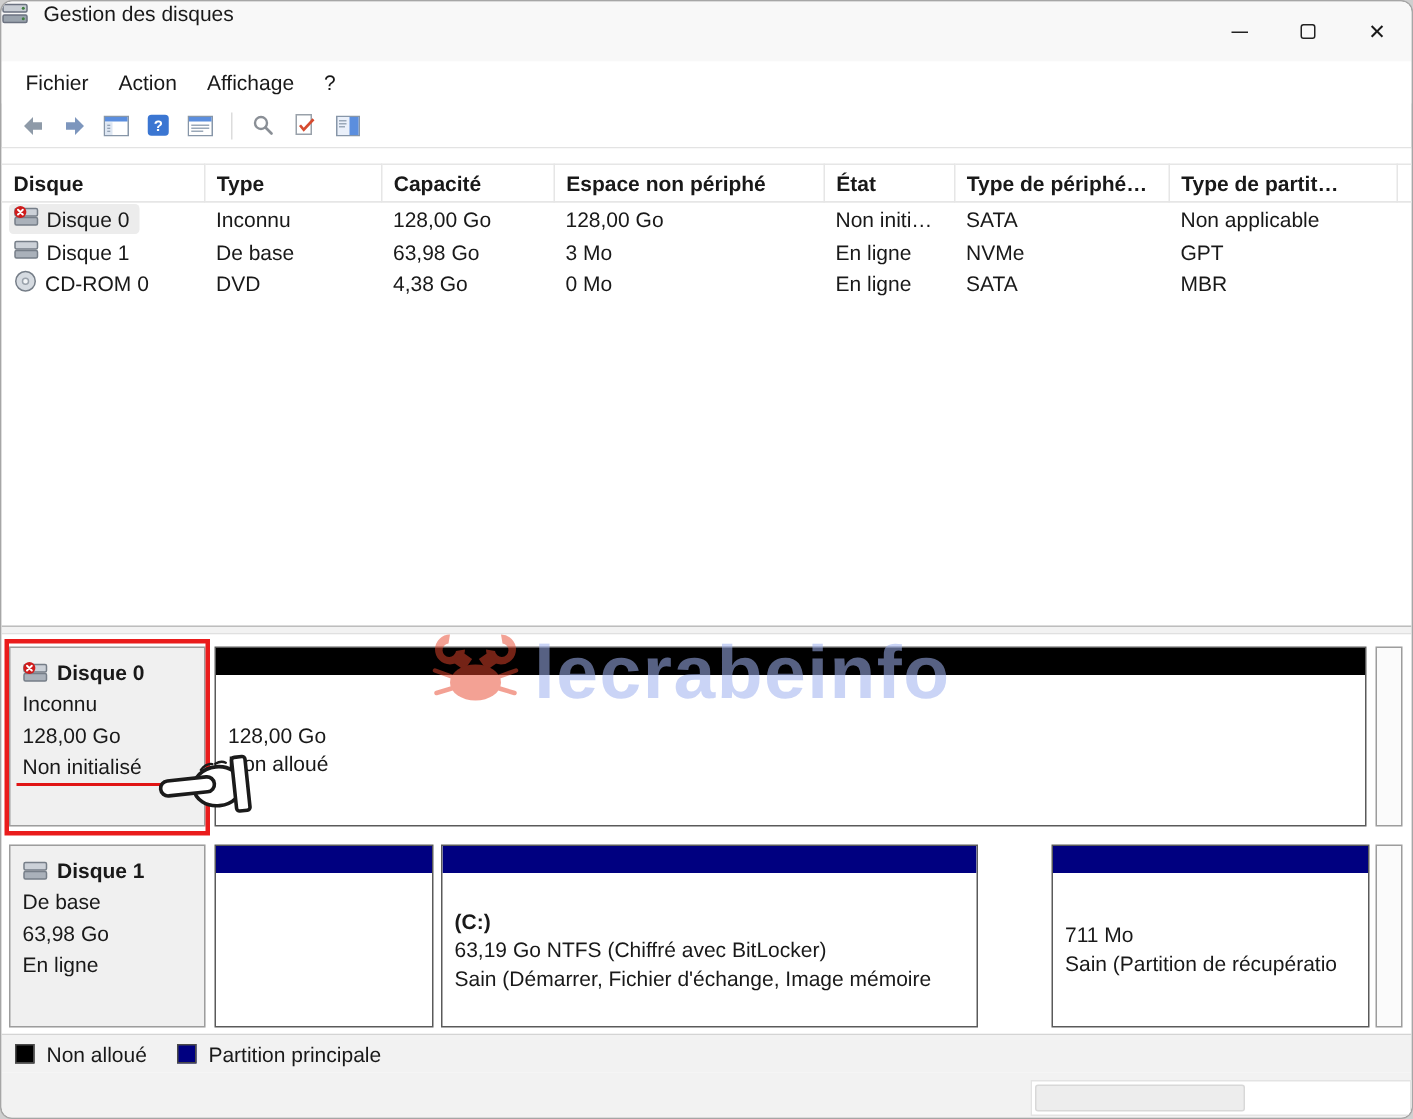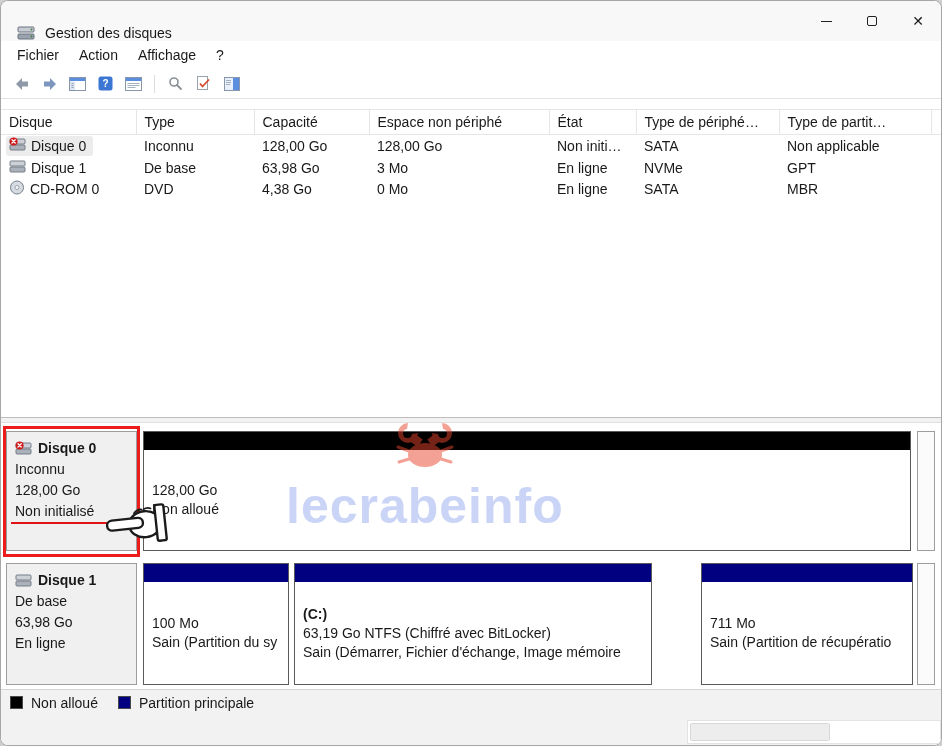--- a/index.html
+++ b/index.html
@@ -1,40 +1,40 @@
 <!DOCTYPE html>
 <html><head>
 <meta charset="utf-8">
 <style>
   * { box-sizing: border-box; margin: 0; padding: 0; }
   html, body { width: 942px; height: 746px; }
   body { background: #cfcfcf; font-family: "Liberation Sans", "DejaVu Sans", sans-serif; font-size: 14px; color: #191919; }
   .window { position: relative; width: 942px; height: 746px; background: #fff; border: 1px solid #a6a6a6; border-radius: 8px; overflow: hidden; }
 
   
-  .titlebar { height: 40px; display: flex; align-items: flex-end; padding-left: 16px; background: #f8f8f8; }
+  .titlebar { height: 40px; display: flex; align-items: flex-start; padding-left: 0; background: #f8f8f8; }
   .title { margin-left: 10px; }
   .win-controls { margin-left: auto; align-self: stretch; display: flex; }
   .win-btn { width: 46px; border: 0; background: transparent; display: flex; align-items: center; justify-content: center; font-size: 14px; color: #1a1a1a; font-family: inherit; }
   .min-glyph { width: 11px; height: 1px; background: #222; display: inline-block; }
   .max-glyph { width: 10px; height: 10px; border: 1px solid #222; border-radius: 2px; display: inline-block; }
 
   
   .menubar { height: 28px; display: flex; align-items: center; padding-left: 6px; background: #fff; }
   .menu-item { padding: 4px 10px; cursor: default; }
 
   
   .toolbar { height: 30px; display: flex; align-items: center; gap: 3px; padding-left: 8px; border-bottom: 1px solid #e3e3e3; }
   .tb { width: 25px; height: 24px; display: flex; align-items: center; justify-content: center; }
   .tb-sep { width: 1px; height: 18px; background: #dcdcdc; margin: 0 5px; }
 
   
   .list-view { height: 318px; padding-top: 10px; background: #fff; }
   table { border-collapse: collapse; table-layout: fixed; width: 942px; }
-  th { font-weight: 400; text-align: left; padding: 3px 6px 3px 8px; height: 25px; white-space: nowrap; overflow: hidden; border-top: 1px solid #e6e6e6; border-bottom: 1px solid #e6e6e6; border-right: 1px solid #e6e6e6; }
+  th { font-weight: 700; text-align: left; padding: 3px 6px 3px 8px; height: 25px; white-space: nowrap; overflow: hidden; border-top: 1px solid #e6e6e6; border-bottom: 1px solid #e6e6e6; border-right: 1px solid #e6e6e6; }
   th:last-child { border-right: none; }
   td { padding: 1px 6px 1px 8px; height: 21px; white-space: nowrap; overflow: hidden; }
   .cell-disk { display: inline-flex; align-items: center; gap: 5px; vertical-align: middle; }
   .row-hl .cell-disk { background: #ececec; border-radius: 3px; padding: 1px 7px 1px 3px; margin-left: -3px; }
 
   
   .splitter { height: 6px; background: #f2f2f2; border-top: 1px solid #bdbdbd; border-bottom: 1px solid #e0e0e0; }
 
   
   .graph-view { height: 266px; padding: 8px 6px 0 5px; background: #fff; position: relative; }
@@ -57,21 +57,21 @@
   .legend { height: 26px; background: #f2f2f2; border-top: 1px solid #d4d4d4; display: flex; align-items: center; gap: 20px; padding-left: 9px; }
   .legend-item { display: inline-flex; align-items: center; gap: 8px; }
   .swatch { width: 13px; height: 13px; border: 1px solid #4a4a4a; display: inline-block; }
 
   
   .statusbar { height: 30px; background: #f2f2f2; position: relative; }
   .hscroll-track { position: absolute; right: 0; bottom: 1px; width: 254px; height: 24px; background: #ffffff; border: 1px solid #e3e3e3; }
   .hscroll-thumb { position: absolute; left: 2px; top: 2px; width: 140px; height: 18px; background: #ededed; border: 1px solid #d8d8d8; border-radius: 2px; }
 
   
-  .watermark { position: absolute; left: 285px; top: 418px; display: flex; align-items: center; gap: 8px; pointer-events: none; z-index: 5; flex-direction: column; }
+  .watermark { position: absolute; left: 285px; top: 418px; display: flex; gap: 8px; pointer-events: none; z-index: 5; }
   .watermark-text { font-size: 50px; font-weight: bold; letter-spacing: 1px; color: rgba(158, 176, 238, 0.55); }
   .crab { opacity: 0.5; }
 
   
   .anno-box { position: absolute; left: 2px; top: 425px; width: 137px; height: 131px; border: 3px solid #ea1c1c; z-index: 6; pointer-events: none; }
   .anno-underline { position: absolute; left: 10px; top: 521px; width: 104px; height: 2px; background: #e01414; z-index: 7; pointer-events: none; }
   .anno-hand { position: absolute; left: 104px; top: 497px; z-index: 8; transform: rotate(-6deg); pointer-events: none; }
 </style>
 </head>
 <body>
@@ -277,24 +277,20 @@
           </svg>
           <span>Disque 1</span>
         </div>
         <div class="disk-line">De base</div>
         <div class="disk-line">63,98 Go</div>
         <div class="disk-line">En ligne</div>
       </div>
       <div class="partitions" id="disk1-partitions">
           <div class="partition" style="flex: 0 0 146px;">
             <div class="part-strip strip-navy"></div>
-            <div class="part-body">
-              <div>100 Mo</div>
-              <div>Sain (Partition du sy</div>
-            </div>
           </div>
           <div class="partition" style="flex: 0 0 358px;">
             <div class="part-strip strip-navy"></div>
             <div class="part-body">
               <div class="part-title">(C:)</div>
               <div>63,19 Go NTFS (Chiffré avec BitLocker)</div>
               <div>Sain (Démarrer, Fichier d'échange, Image mémoire</div>
             </div>
           </div>
           <div class="partition" style="flex: 0 0 212px; margin-left: 44px;">

